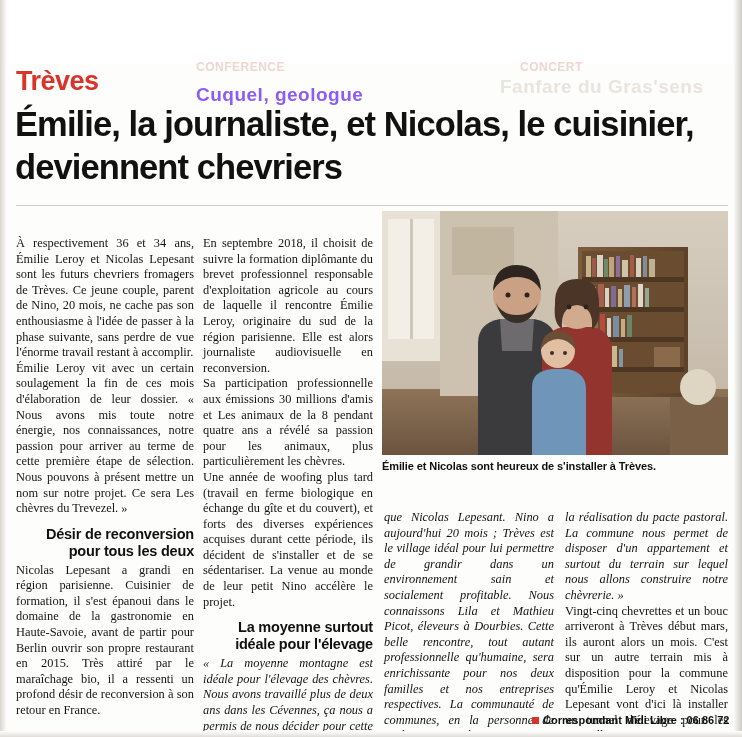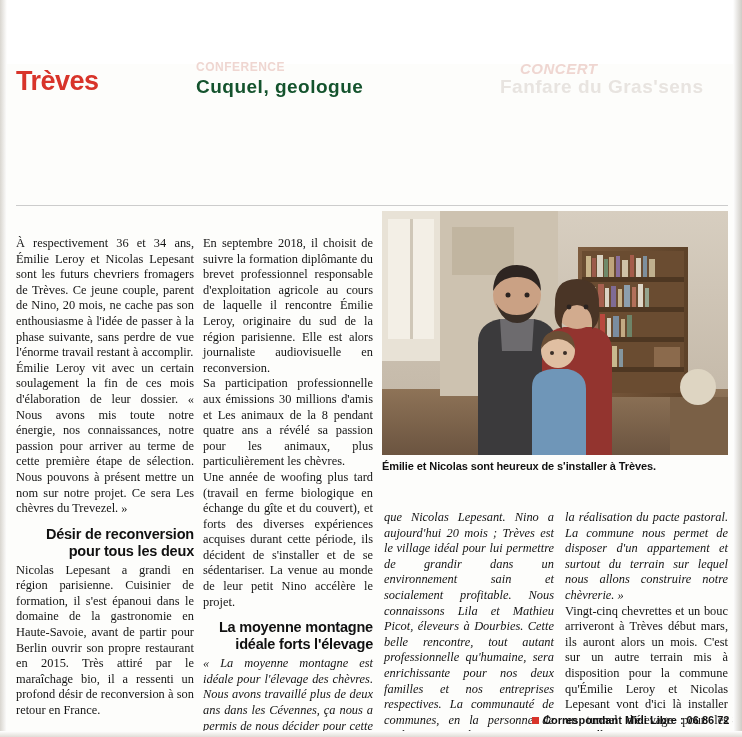--- a/index.html
+++ b/index.html
@@ -31,22 +31,22 @@
   }
   .ghost-text {
     position: absolute;
     font-family: "Liberation Sans", sans-serif;
     font-weight: bold;
     color: #e3e0dc;
     letter-spacing: 0.5px;
     white-space: nowrap;
   }
   .ghost-1 { left: 196px; top: 60px; font-size: 12px; color:#efd6d1; }
-  .ghost-2 { left: 196px; top: 76px; font-size: 19px; color: #14532d; }
-  .ghost-3 { left: 520px; top: 60px; font-size: 15px; color: #efd6d1; font-style: italic; }
+  .ghost-2 { left: 196px; top: 84px; font-size: 19px; color: #8b5cf6; }
+  .ghost-3 { left: 520px; top: 60px; font-size: 12px; color: #efd6d1; }
   .ghost-4 { left: 500px; top: 76px; font-size: 19px; color: #e8e4e0; }
 
   .kicker {
     position: absolute;
     left: 16px;
     top: 66px;
     font-family: "Liberation Sans", sans-serif;
     font-weight: bold;
     font-size: 27px;
     color: #d8342a;
@@ -166,34 +166,35 @@
 
 <div class="page">
 
   <div class="ghost-strip"></div>
   <div class="ghost-text ghost-1">CONFERENCE</div>
   <div class="ghost-text ghost-2">Cuquel, geologue</div>
   <div class="ghost-text ghost-3">CONCERT</div>
   <div class="ghost-text ghost-4">Fanfare du Gras'sens</div>
 
   <div class="kicker">Trèves</div>
+  <div class="headline">Émilie, la journaliste, et Nicolas, le cuisinier, deviennent chevriers</div>
   <div class="rule-top"></div>
 
   <div class="col col1">
     <p>À respectivement 36 et 34 ans, Émilie Leroy et Nicolas Lepesant sont les futurs chevriers fromagers de Trèves. Ce jeune couple, parent de Nino, 20 mois, ne cache pas son enthousiasme à l'idée de passer à la phase suivante, sans perdre de vue l'énorme travail restant à accomplir.</p>
     <p>Émilie Leroy vit avec un certain soulagement la fin de ces mois d'élaboration de leur dossier. « Nous avons mis toute notre énergie, nos connaissances, notre passion pour arriver au terme de cette première étape de sélection. Nous pouvons à présent mettre un nom sur notre projet. Ce sera Les chèvres du Trevezel. »</p>
     <div class="subhead">Désir de reconversion pour tous les deux</div>
     <p>Nicolas Lepesant a grandi en région parisienne. Cuisinier de formation, il s'est épanoui dans le domaine de la gastronomie en Haute-Savoie, avant de partir pour Berlin ouvrir son propre restaurant en 2015. Très attiré par le maraîchage bio, il a ressenti un profond désir de reconversion à son retour en France.</p>
   </div>
 
   <div class="col col2">
     <p>En septembre 2018, il choisit de suivre la formation diplômante du brevet professionnel responsable d'exploitation agricole au cours de laquelle il rencontre Émilie Leroy, originaire du sud de la région parisienne. Elle est alors journaliste audiovisuelle en reconversion.</p>
     <p>Sa participation professionnelle aux émissions 30 millions d'amis et Les animaux de la 8 pendant quatre ans a révélé sa passion pour les animaux, plus particulièrement les chèvres.</p>
     <p>Une année de woofing plus tard (travail en ferme biologique en échange du gîte et du couvert), et forts des diverses expériences acquises durant cette période, ils décident de s'installer et de se sédentariser. La venue au monde de leur petit Nino accélère le projet.</p>
-    <div class="subhead">La moyenne montagne idéale forts l'élevage</div>
+    <div class="subhead">La moyenne surtout idéale pour l'élevage</div>
     <p class="ital">« La moyenne montagne est idéale pour l'élevage des chèvres. Nous avons travaillé plus de deux ans dans les Cévennes, ça nous a permis de nous décider pour cette région, expli-</p>
   </div>
 
   <div class="photo-wrap">
     <svg class="photo" viewBox="0 0 346 244" preserveAspectRatio="none">
       <defs>
         <linearGradient id="wall" x1="0" y1="0" x2="0" y2="1">
           <stop offset="0%" stop-color="#d7cec0"></stop>
           <stop offset="100%" stop-color="#bfb3a2"></stop>
         </linearGradient>

